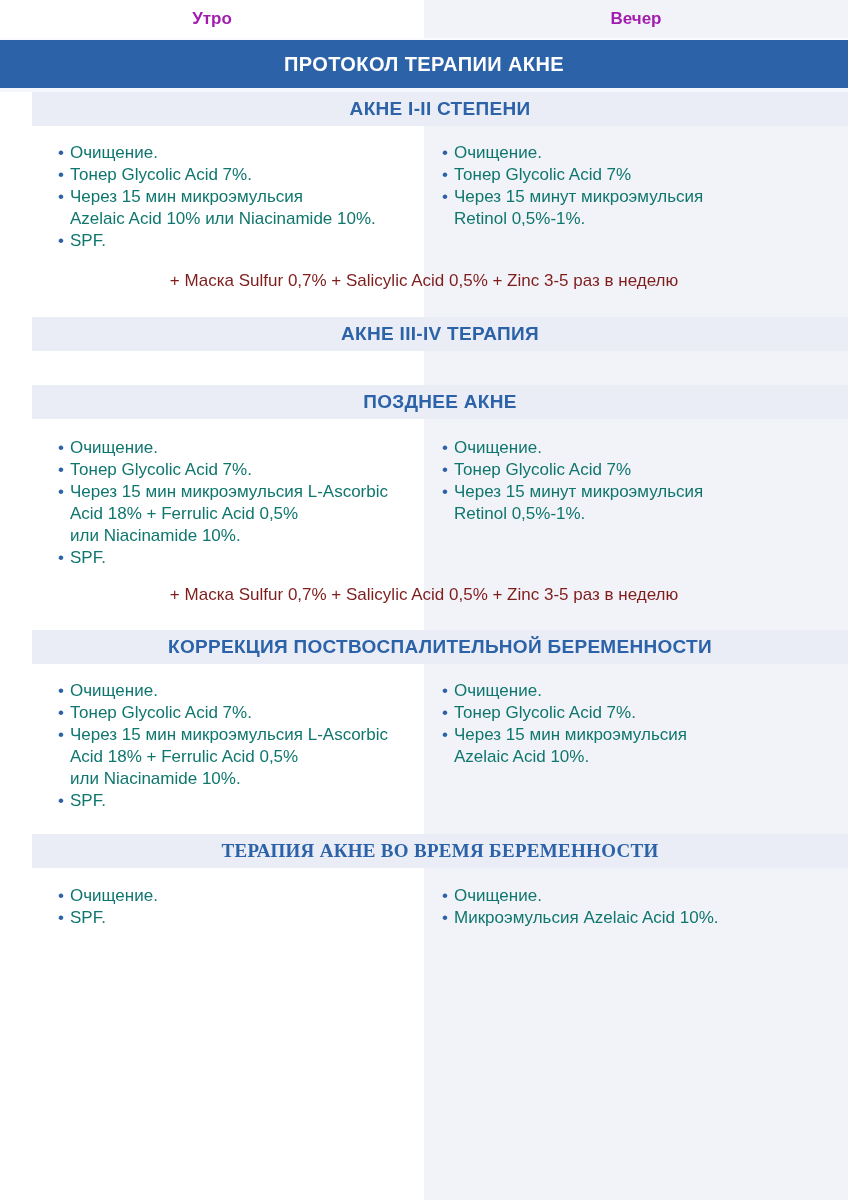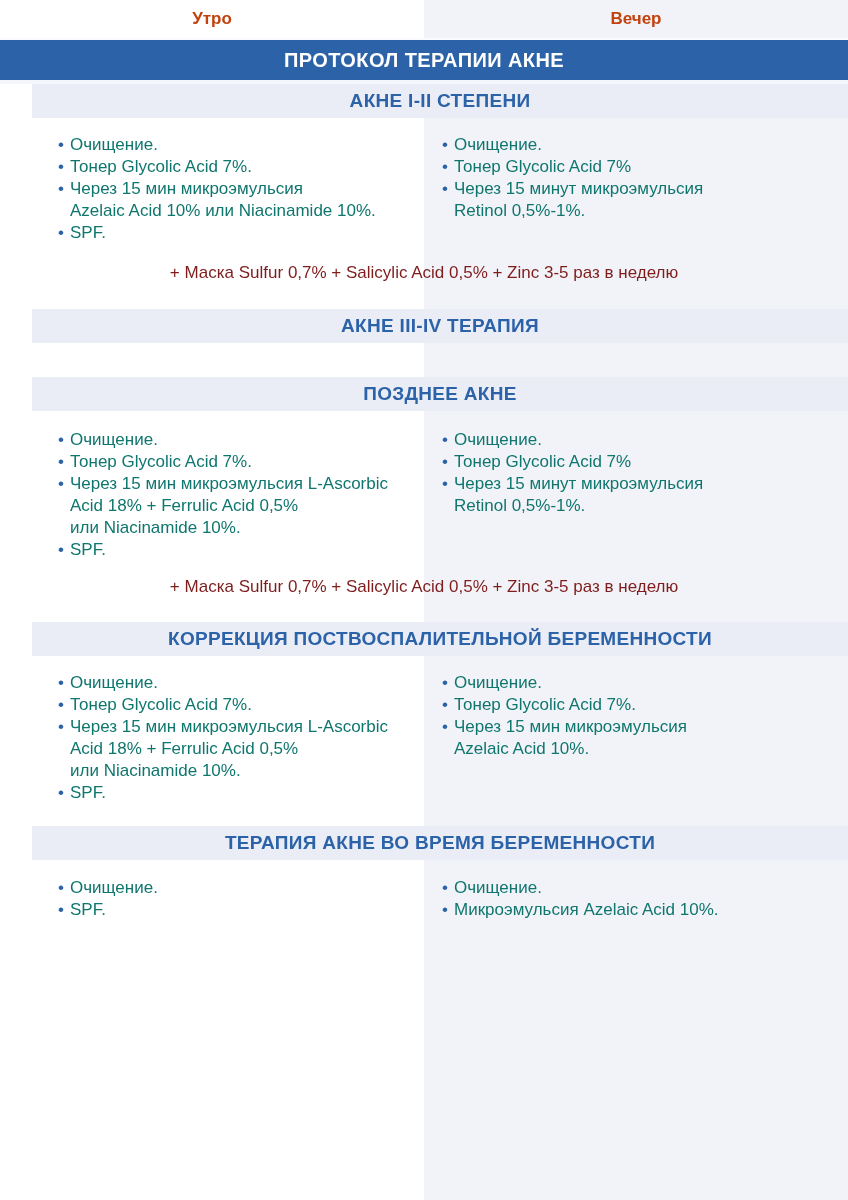--- a/index.html
+++ b/index.html
@@ -7,25 +7,25 @@
     width:848px; height:1200px;
     font-family:"Liberation Sans","DejaVu Sans",sans-serif;
     background:#ffffff;
   }
   .page { position:relative; width:848px; height:1200px; background:#ffffff; overflow:hidden; }
   .right-bg { position:absolute; left:424px; top:0; width:424px; height:1200px; background:#f2f3f8; }
   .content { position:relative; z-index:1; }
 
   .header-row { display:flex; height:38px; }
   .header-cell { width:424px; display:flex; align-items:center; justify-content:center; }
-  .header-cell span { color:#c2410c; font-weight:bold; font-size:17px; }
+  .header-cell span { color:#a21caf; font-weight:bold; font-size:17px; }
 
   .sep-top { height:2px; background:#fafbfe; }
   .banner {
-    height:40px; background:#2b62a8; color:#ffffff;
+    height:48px; background:#2b62a8; color:#ffffff;
     display:flex; align-items:center; justify-content:center;
     font-weight:bold; font-size:20px; letter-spacing:0.4px;
   }
   .sep-banner { height:4px; background:#f4f6fb; }
 
   .band {
     height:34px; background:#eaedf5;
     display:flex; align-items:center; justify-content:center;margin-left:32px;
   }
   .band span { color:#2b62a8; font-weight:bold; font-size:19px; letter-spacing:0.3px; }
@@ -36,21 +36,21 @@
   ul.col-left  { width:424px; padding:0 8px 0 58px; }
   ul.col-right { width:424px; padding:0 8px 0 18px; }
   ul.col li { position:relative; padding-left:12px; white-space:pre-line; }
   ul.col li::before { content:"\2022"; position:absolute; left:0; top:0; color:#2b62a8; }
 
   .note { text-align:center; font-size:17px; line-height:22px; color:#7f1d1d; }
 
   .mt16 { margin-top:16px; }
   .mt17 { margin-top:17px; }
   .mt18 { margin-top:18px; }
-  .mt22 { margin-top:22px; }
+  .mt22 { margin-top:22px;font-family:Liberation Serif, serif; }
   .mt23 { margin-top:23px; }
   .mt24 { margin-top:24px; }
   .mt25 { margin-top:25px; }
   .mt34 { margin-top:34px; }
   .mt15 { margin-top:15px; }
 </style>
 </head>
 <body>
 
 <div class="page">

